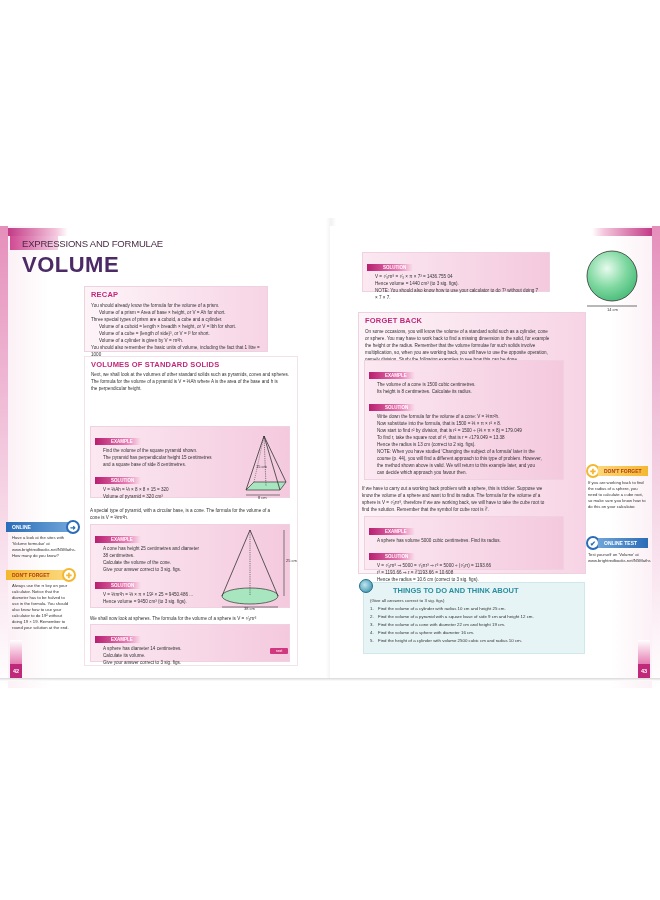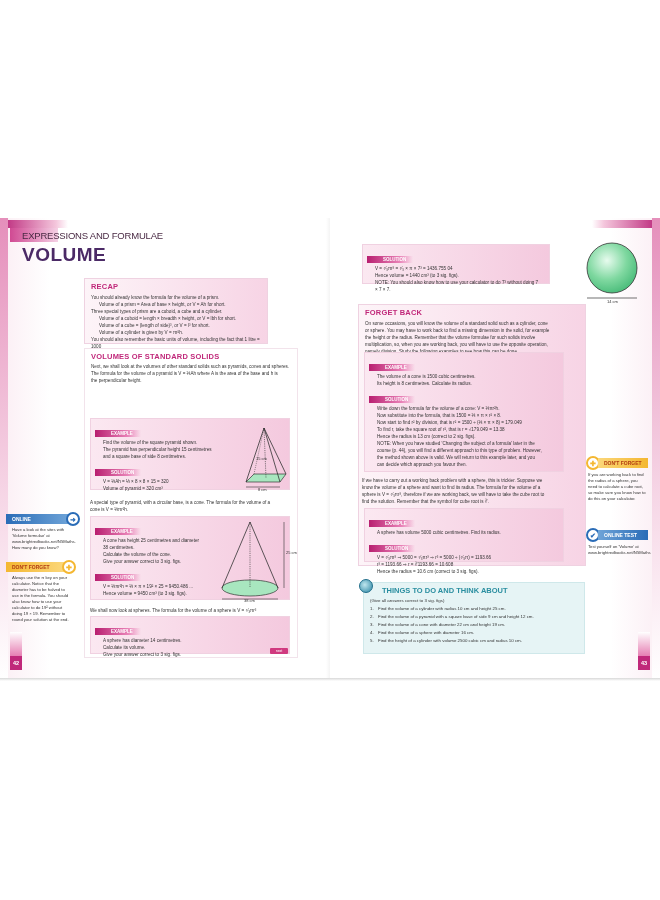--- a/index.html
+++ b/index.html
@@ -3,34 +3,34 @@
   <meta charset="utf-8">
   <style>
     * { box-sizing: border-box; margin: 0; padding: 0; }
     html, body { width: 660px; height: 900px; background: #ffffff; overflow: hidden; }
     body { font-family: "Liberation Sans", sans-serif; color: #222; position: relative; }
 
     .spread { position: absolute; left: 0; top: 218px; width: 660px; height: 462px; background: #fff; }
     .spread-shadow { position: absolute; left: 0; top: 678px; width: 660px; height: 3px; background: linear-gradient(#d8d8d8, #fff); }
 
     
-    .page { position: absolute; top: 0; height: 462px; }
+    .page { position: absolute; top: 8px; height: 462px; }
     .page-left { left: 0; width: 330px; background: linear-gradient(90deg, #fbeef4 0%, #ffffff 15%); }
     .page-right { left: 330px; width: 330px; background: linear-gradient(270deg, #fbeef4 0%, #ffffff 15%); }
     .gutter { position: absolute; left: 326px; top: 0; width: 10px; height: 462px; background: linear-gradient(90deg, #fff, #f1f1f1, #fff); }
 
     .edge-tab-left { position: absolute; left: 0; top: 0; width: 8px; height: 462px; background: linear-gradient(#e58fbb, #f6d6e6 60%, #ffffff); }
     .edge-tab-right { position: absolute; right: 0; top: 0; width: 8px; height: 462px; background: linear-gradient(#e58fbb, #f6d6e6 60%, #ffffff); }
 
     .topbar-left { position: absolute; left: 8px; top: 2px; width: 60px; height: 8px; background: linear-gradient(90deg, #c23a86, #f4c6dc 80%, rgba(255,255,255,0)); }
     .topbar-right { position: absolute; right: 8px; top: 2px; width: 60px; height: 8px; background: linear-gradient(270deg, #c23a86, #f4c6dc 80%, rgba(255,255,255,0)); }
 
     .chapter { position: absolute; left: 22px; top: 12px; font-size: 9.5px; letter-spacing: -0.2px; color: #4a2a44; }
     .chapter-bar { position: absolute; left: 10px; top: 10px; width: 48px; height: 14px; background: linear-gradient(90deg, #d04a93, rgba(230,140,190,0.4)); z-index: 0; }
-    .title { position: absolute; left: 22px; top: 26px; font-size: 19px; font-weight: bold; color: #4b2a66; letter-spacing: 0.5px; }
+    .title { position: absolute; left: 22px; top: 26px; font-size: 22px; font-weight: bold; color: #4b2a66; letter-spacing: 0.5px; }
 
     .box { position: absolute; border: 1px solid #efd2e1; background: linear-gradient(90deg, #fdf4f8 0%, #f7d4e5 100%); padding: 3px 6px; }
     .box h3 { font-size: 7.5px; font-weight: bold; color: #c0287a; margin-bottom: 3px; letter-spacing: 0.2px; }
     .t { font-size: 4.6px; line-height: 7px; color: #333; }
     .ind { padding-left: 8px; }
     .section-h { font-size: 7.5px; font-weight: bold; color: #c0287a; letter-spacing: 0.2px; }
 
     .label-bar { display: inline-block; width: 46px; height: 7px; background: linear-gradient(90deg, #b81f70 0%, #e880b6 70%, rgba(240,180,210,0)); color: #fff; font-size: 4.5px; font-weight: bold; line-height: 7px; padding-left: 16px; margin: 2px 0; }
 
     .sub { position: absolute; background: linear-gradient(90deg, #fbe8f1, #f4c9de); border: 1px solid #f0d1e1; }
@@ -46,21 +46,21 @@
 
     .page-num { position: absolute; width: 12px; height: 14px; background: #c0287a; color: #fff; font-size: 5.5px; font-weight: bold; display: flex; align-items: center; justify-content: center; }
     .pn-left { left: 10px; top: 438px; }
     .pn-right { right: 10px; top: 438px; }
     .pn-stem-left { position: absolute; left: 10px; top: 414px; width: 12px; height: 24px; background: linear-gradient(#ffffff, #e67fb3); }
     .pn-stem-right { position: absolute; right: 10px; top: 414px; width: 12px; height: 24px; background: linear-gradient(#ffffff, #e67fb3); }
 
     .next-btn { position: absolute; left: 270px; top: 648px; width: 18px; height: 6px; background: #d0397f; border-radius: 1px; color: #fff; font-size: 3.5px; line-height: 6px; text-align: center; }
 
     .things { position: absolute; left: 363px; top: 582px; width: 222px; height: 72px; background: #e6f4f5; border: 1px solid #cfe8ea; padding: 3px 6px; }
-    .things h3 { font-size: 7.5px; font-weight: bold; color: #2a8ea0; margin-left: 12px; margin-bottom: 2px; }
+    .things h3 { font-size: 7.5px; font-weight: bold; color: #2a8ea0; margin-left: 23px; margin-bottom: 2px; }
     .things-icon { position: absolute; left: 359px; top: 579px; width: 14px; height: 14px; border-radius: 50%; background: radial-gradient(circle at 40% 40%, #bfe6ee, #2b86a4); border: 1px solid #1f6d8a; }
     .things .item { font-size: 4.4px; line-height: 8px; color: #333; }
     .things .item .n { display: inline-block; width: 8px; }
 
     svg { position: absolute; overflow: visible; }
   </style>
 </head>
 <body>
 
 <div class="spread">

